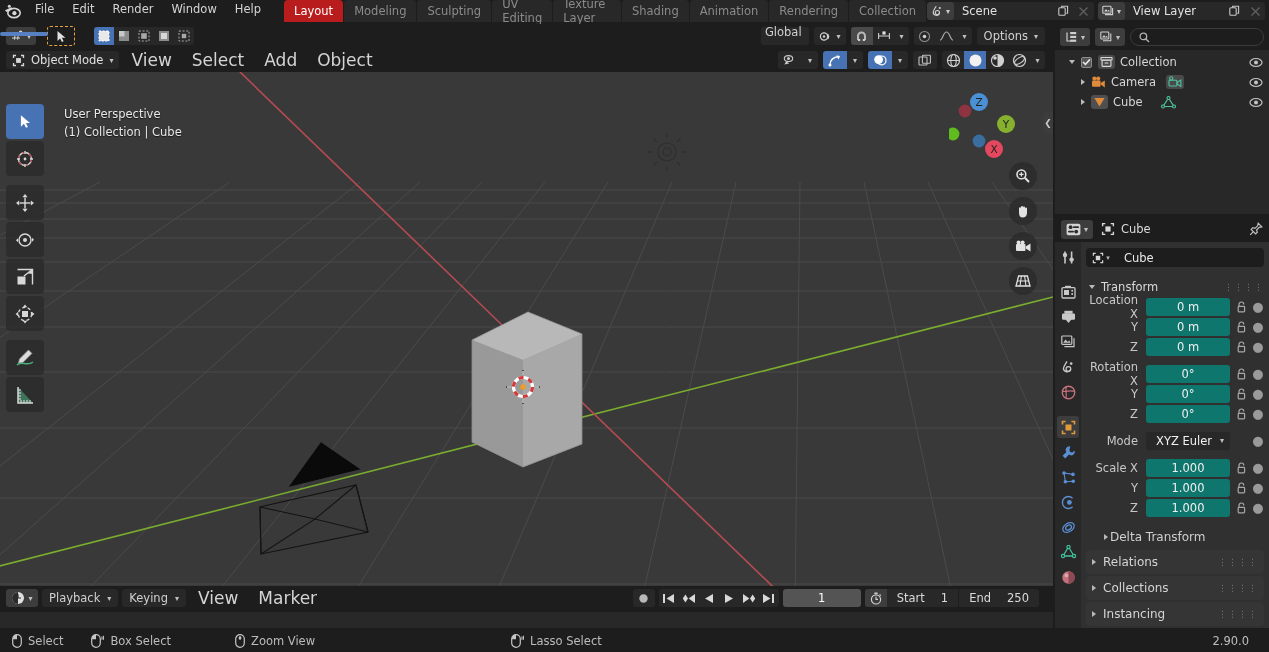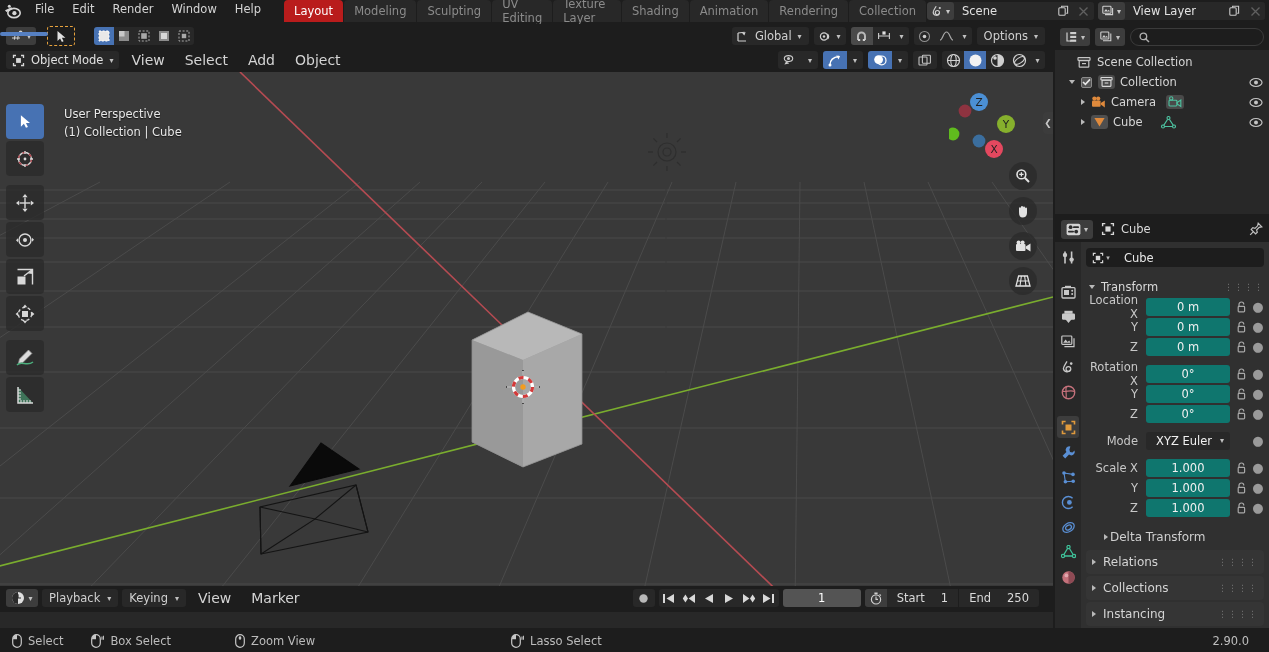--- a/index.html
+++ b/index.html
@@ -65,21 +65,21 @@
     position: absolute; left:0; top:24px; width: 1053px; height: 24px;
     background: #1d1d1d; display: flex; align-items: center; padding: 0 6px; gap: 4px;
   }
   .tbtn {
     height: 18px; min-width: 18px; background: #282828; border-radius: 3px;
     display: flex; align-items: center; justify-content: center; gap: 3px;
     padding: 0 4px; color: #d0d0d0; font-size: 11.5px;
   }
   .tbtn.grp { background: #3d3d3d; }
   .hdr-text-btn {
-    padding: 2px 8px; color: #d4d4d4; font-size: 14px; border-radius: 3px; line-height: 14px;
+    padding: 2px 8px; color: #d4d4d4; font-size: 17px; border-radius: 3px; line-height: 14px;
   }
   .mode-select {
     display:flex; align-items:center; gap:6px; height:18px; background:#282828;
     border-radius:3px; padding: 0 6px; font-size: 11.5px; color:#e0e0e0;
   }
   .seg { display:flex; align-items:center; background:#282828; border-radius:3px; overflow:hidden; height:18px; }
   .seg > div { width:20px; height:18px; display:flex; align-items:center; justify-content:center; }
   .seg > div.sel { background:#4772b3; }
 
   
@@ -346,21 +346,21 @@
         </div>
         <div>
           <svg width="12" height="12" viewBox="0 0 12 12">
               <rect x="1" y="1" width="10" height="10" fill="none" stroke="#a8a8a8" stroke-width="1" stroke-dasharray="2 1.6"></rect>
               <rect x="3.8" y="3.8" width="4.4" height="4.4" fill="#a8a8a8"></rect>
             </svg>
         </div>
       </div>
 
       <div style="margin-left:auto;display:flex;align-items:center;gap:5px;padding-right:2px;">
-        <div class="tbtn" style="padding:0 7px 0 4px;gap:6px;">
+        <div class="tbtn" style="padding:0 7px 0 4px;gap:6px;flex-direction:column;">
           <svg width="13" height="13" viewBox="0 0 13 13">
               <path d="M2 11 V3 M2 11 H10" stroke="#cfcfcf" stroke-width="1.2" fill="none"></path>
               <path d="M6.2 3.2 l3.4 -1.2 -1.2 3.4 z" fill="#cfcfcf"></path>
               <path d="M2 3 L8.6 2.2" stroke="#cfcfcf" stroke-width="1.1"></path>
             </svg>
           <span>Global</span>
           <span style="color:#c0c0c0;font-size:8px;">▾</span>
         </div>
         <div class="tbtn" style="gap:4px;padding:0 5px;">
           <svg width="14" height="13" viewBox="0 0 14 13">
@@ -810,28 +810,20 @@
       <div class="search-box">
         <svg width="11" height="11" viewBox="0 0 11 11">
             <circle cx="4.4" cy="4.4" r="3.3" fill="none" stroke="#b0b0b0" stroke-width="1.3"></circle>
             <path d="M6.9 6.9 L10 10" stroke="#b0b0b0" stroke-width="1.4"></path>
           </svg>
         <span style="font-size:11px;color:#cfcfcf;"></span>
       </div>
     </div>
     <div class="outl-rows">
 
-      <div class="outl-row" style="padding-left:22px;">
-        <svg width="14" height="13" viewBox="0 0 14 13" style="margin-right:6px;">
-          <rect x="1" y="1.6" width="12" height="2.8" rx="0.6" fill="none" stroke="#c6c6c6" stroke-width="1.2"></rect>
-          <rect x="2.2" y="4.6" width="9.6" height="6.6" rx="0.6" fill="none" stroke="#c6c6c6" stroke-width="1.2"></rect>
-          <path d="M5 7.6 h4" stroke="#c6c6c6" stroke-width="1.2"></path>
-        </svg>
-        <span>Scene Collection</span>
-      </div>
 
       <div class="outl-row" style="padding-left:14px;">
         <span class="tri down" style="margin-right:6px;"></span>
         <span style="width:11px;height:11px;border:1px solid #8b8b8b;background:#555;border-radius:2px;display:flex;align-items:center;justify-content:center;margin-right:6px;">
           <svg width="9" height="8" viewBox="0 0 9 8">
               <path d="M1 4 L3.4 6.4 L8 1.4" fill="none" stroke="#e8e8e8" stroke-width="1.6"></path>
             </svg>
         </span>
         <span style="background:#4a4a4a;border-radius:3px;padding:1px 2px;display:flex;margin-right:5px;">
           <svg width="13" height="12" viewBox="0 0 14 13">

